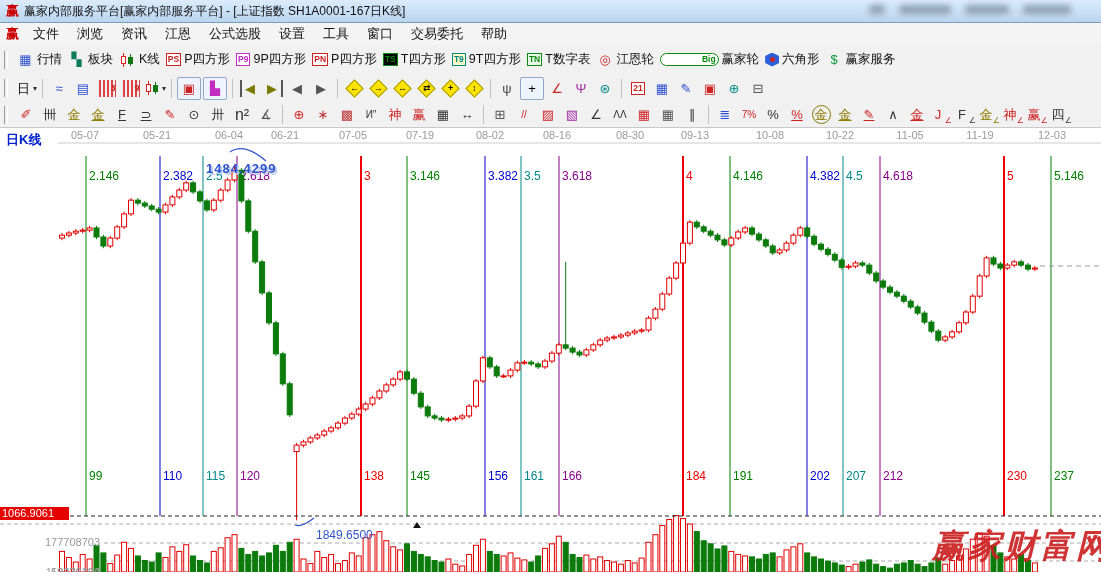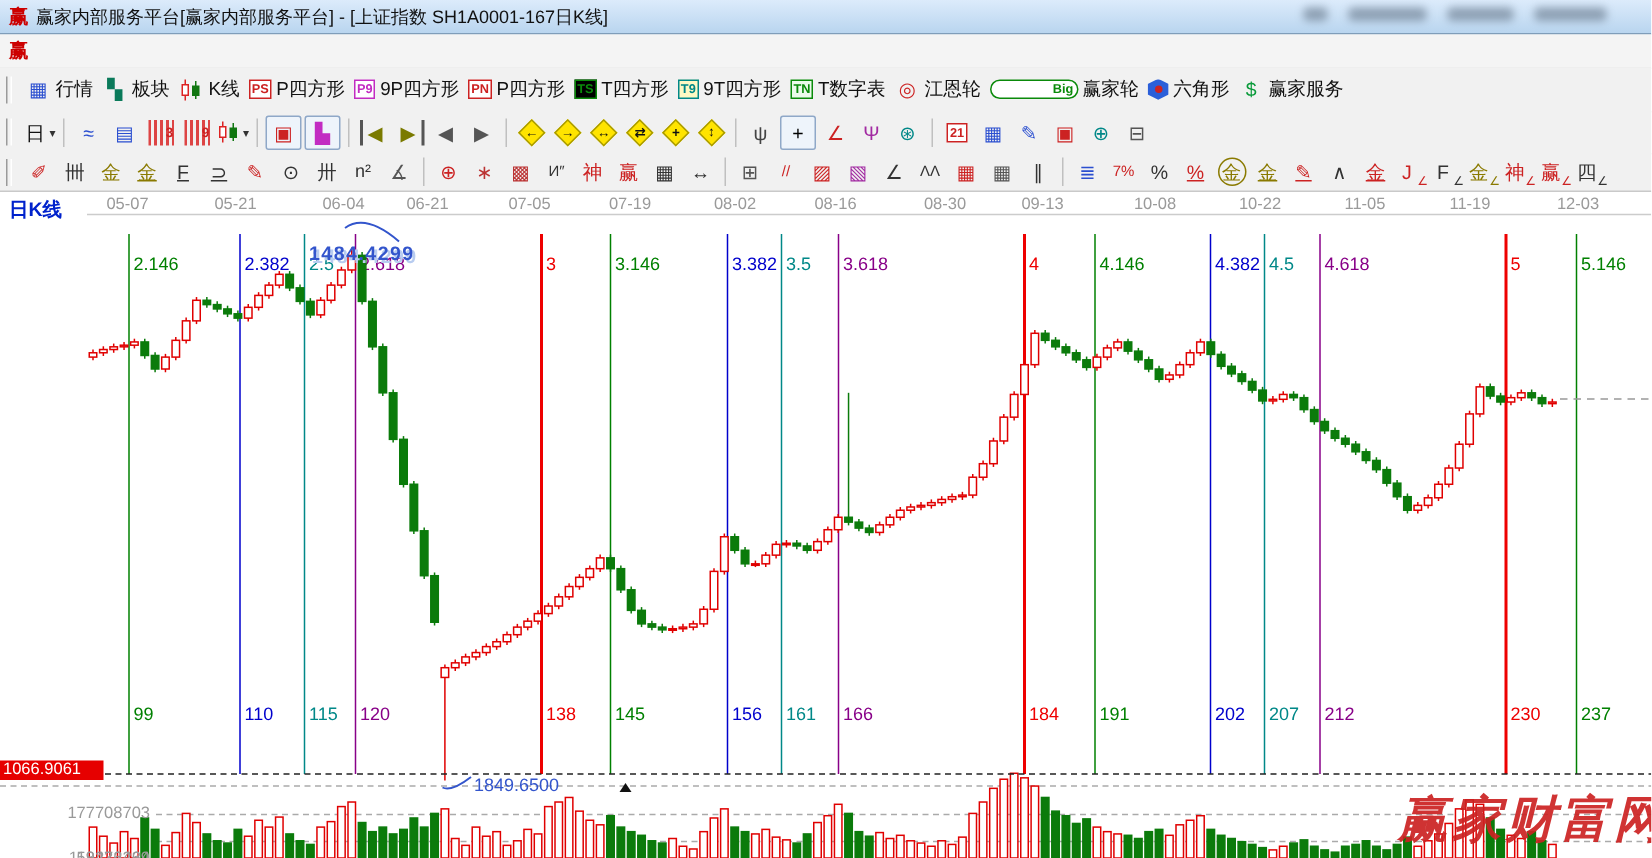--- a/index.html
+++ b/index.html
@@ -48,21 +48,21 @@
   .ring{border:1px solid #8a7a00;border-radius:50%;}
 
   
   #chart{position:absolute;left:0;top:128px;width:1101px;height:444px;background:#fff;}
   #csvg{position:absolute;left:0;top:0;}
   .panelabel{position:absolute;left:6px;top:3px;color:#0022cc;font-size:13px;font-weight:bold;}
   .pricebadge{position:absolute;left:0;top:379px;width:67px;height:13px;background:#e60000;color:#fff;
     font-size:11px;line-height:13px;padding-left:2px;font-family:"Liberation Sans",sans-serif;}
   .annpeak{position:absolute;left:206px;top:33px;color:#3355cc;font-size:13px;font-weight:bold;
     text-shadow:2px 2px 0 #b8ccf0;letter-spacing:1px;}
-  .anntrough{position:absolute;left:316px;top:388px;color:#3355cc;font-size:12px;}
+  .anntrough{position:absolute;left:316px;top:400px;color:#3355cc;font-size:12px;}
   .vlabel{position:absolute;left:2px;width:98px;text-align:right;color:#999;font-size:11px;line-height:13px;}
   .watermark{position:absolute;left:932px;top:396px;color:#cc2222;font-size:33px;font-weight:bold;font-style:italic;
     font-family:"Liberation Serif","DejaVu Serif",serif;letter-spacing:3px;opacity:.92;white-space:nowrap;}
 </style>
 </head>
 <body>
 
 <div id="stage">
 
   <div class="titlebar">
@@ -71,20 +71,21 @@
     <span class="blurwrap">
       <span class="blurblob" style="width:16px"></span>
       <span class="blurblob" style="width:52px"></span>
       <span class="blurblob" style="width:44px"></span>
       <span class="blurblob" style="width:48px"></span>
     </span>
   </div>
 
   <div class="menubar">
     <span class="applogo">赢</span>
+    <span id="menu-items"><span class="menuitem">文件</span><span class="menuitem">浏览</span><span class="menuitem">资讯</span><span class="menuitem">江恩</span><span class="menuitem">公式选股</span><span class="menuitem">设置</span><span class="menuitem">工具</span><span class="menuitem">窗口</span><span class="menuitem">交易委托</span><span class="menuitem">帮助</span></span>
   </div>
 
   <div id="tb1" class="tbar">
       <span class="grip"></span>
       <span class="tbtn">
         <span class="ibox" style="color: rgb(43, 79, 208);">▦</span>
         <span>行情</span>
       </span>
       <span class="tbtn">
         <span class="ibox" style="color: rgb(10, 122, 90);">▚</span>
@@ -284,21 +285,21 @@
       <span class="ibtn">
         <span class="ibox" style="color: rgb(204, 34, 34);">✎</span>
       </span>
       <span class="ibtn">
         <span class="ibox" style="color: rgb(51, 51, 51);">⊙</span>
       </span>
       <span class="ibtn">
         <span class="ibox" style="color: rgb(51, 51, 51);">卅</span>
       </span>
       <span class="ibtn">
-        <span class="ibox" style="color: rgb(51, 51, 51); font-size: 12px;">n²</span>
+        <span class="ibox" style="color: rgb(51, 51, 51); font-size: 16px;">n²</span>
       </span>
       <span class="ibtn">
         <span class="ibox" style="color: rgb(85, 85, 85);">∡</span>
       </span>
       <span class="sep"></span>
       <span class="ibtn">
         <span class="ibox" style="color: rgb(204, 34, 34);">⊕</span>
       </span>
       <span class="ibtn">
         <span class="ibox" style="color: rgb(187, 51, 51);">∗</span>

